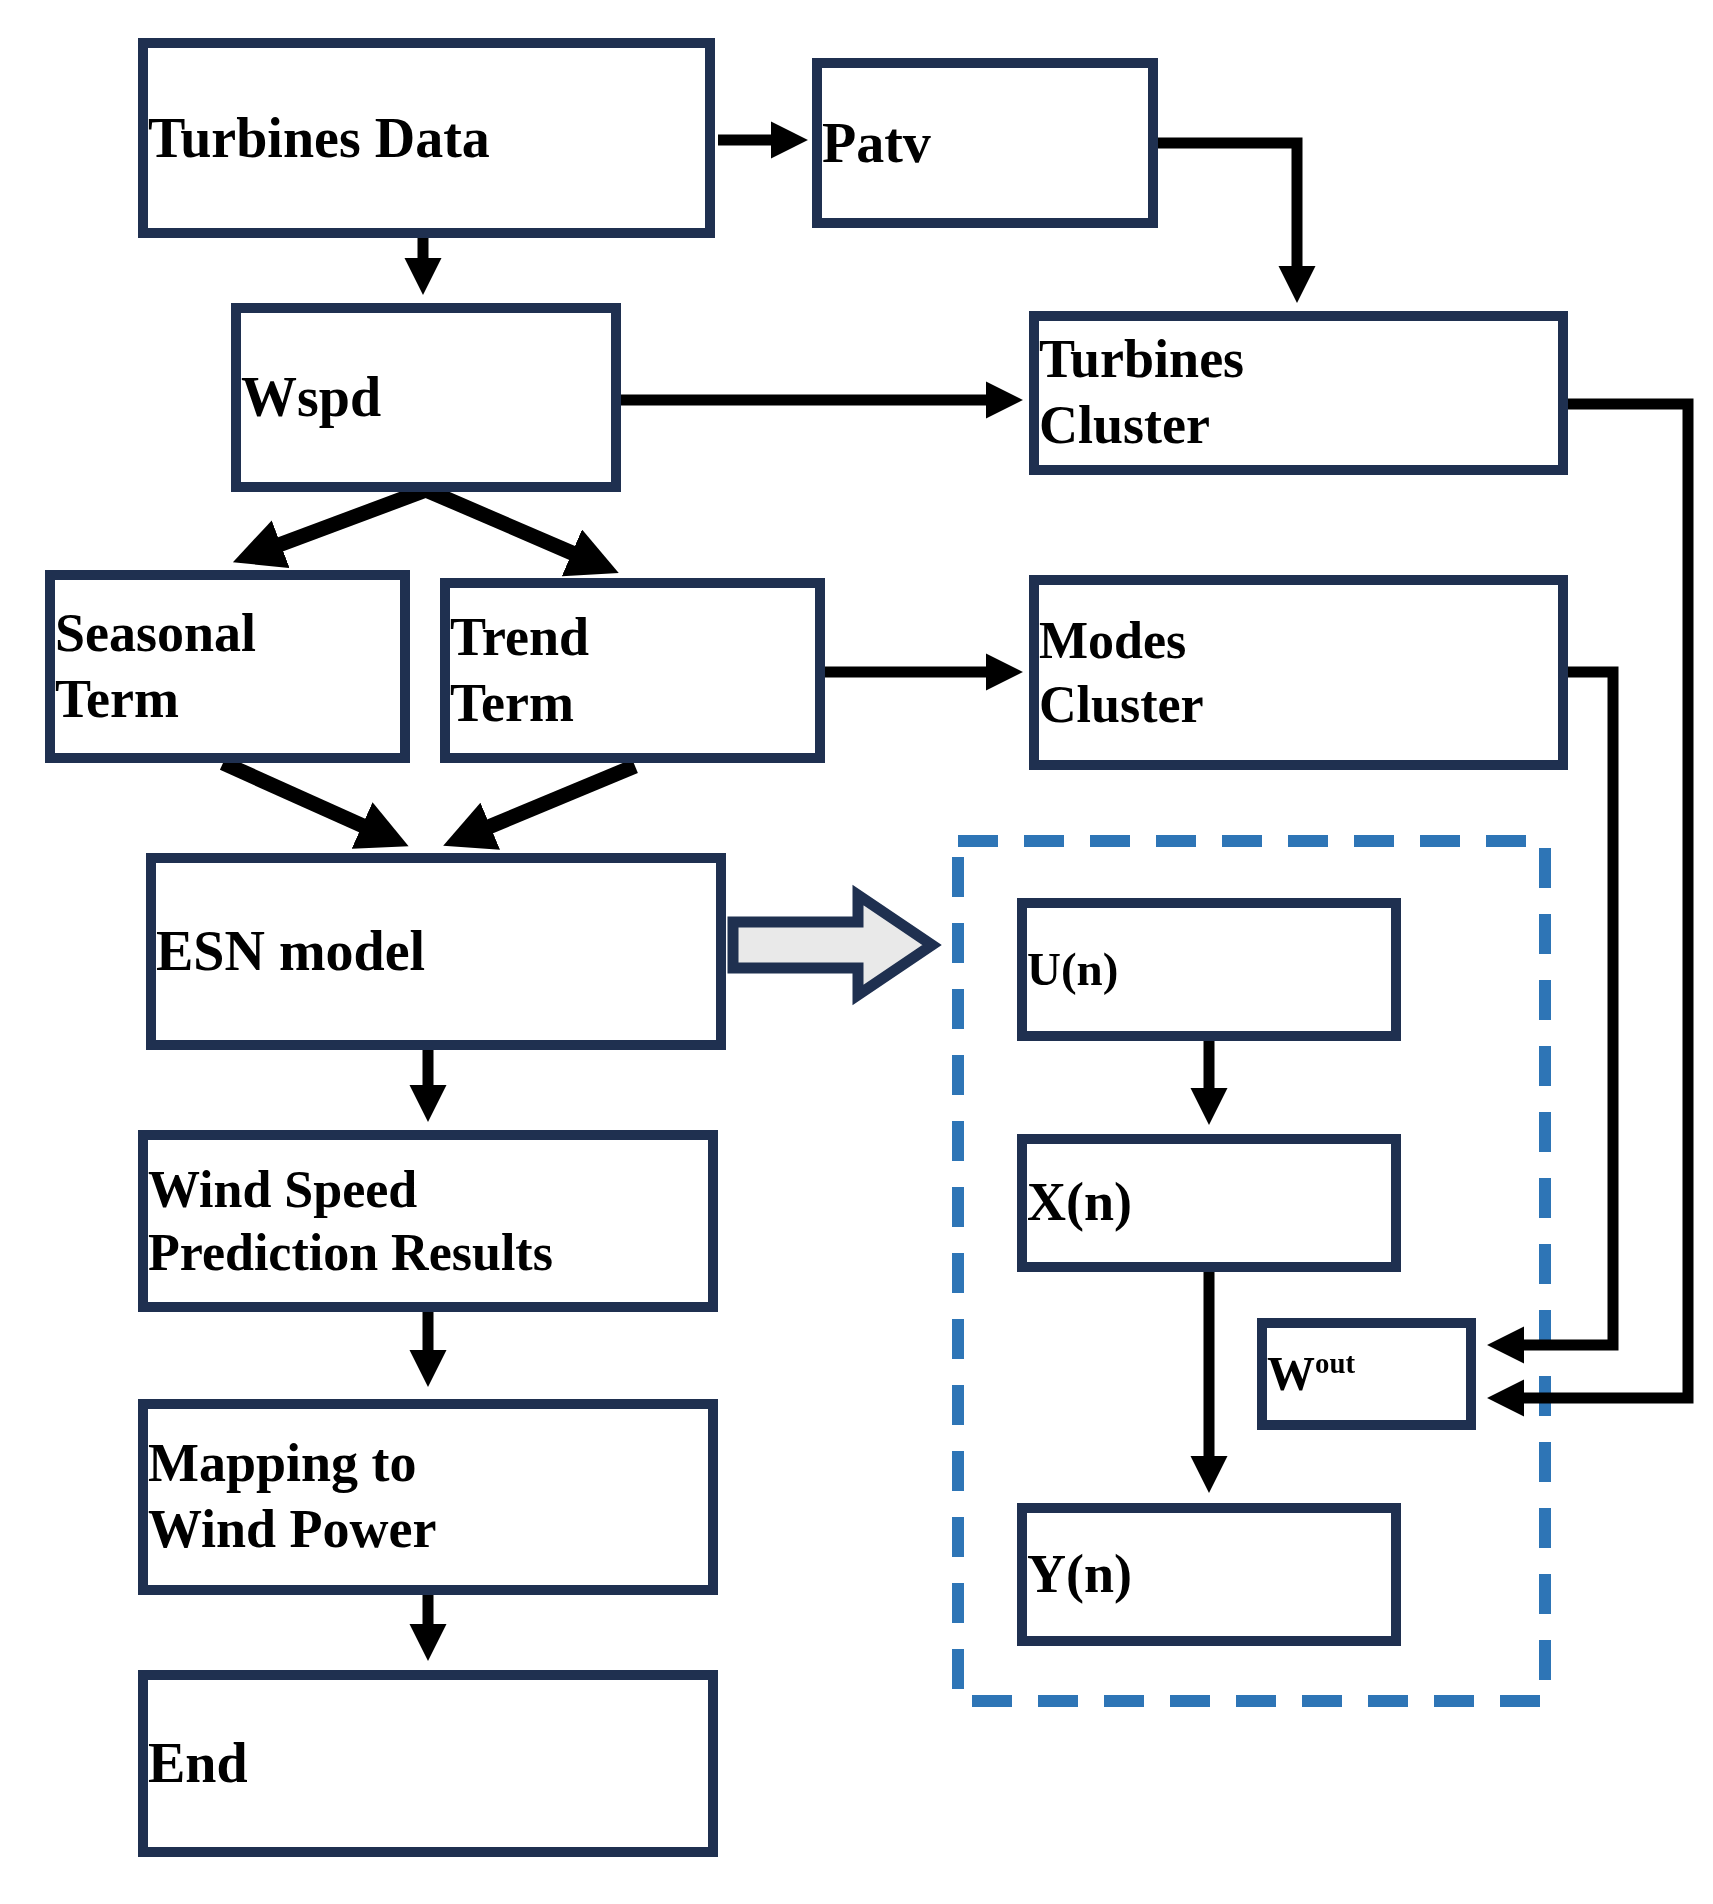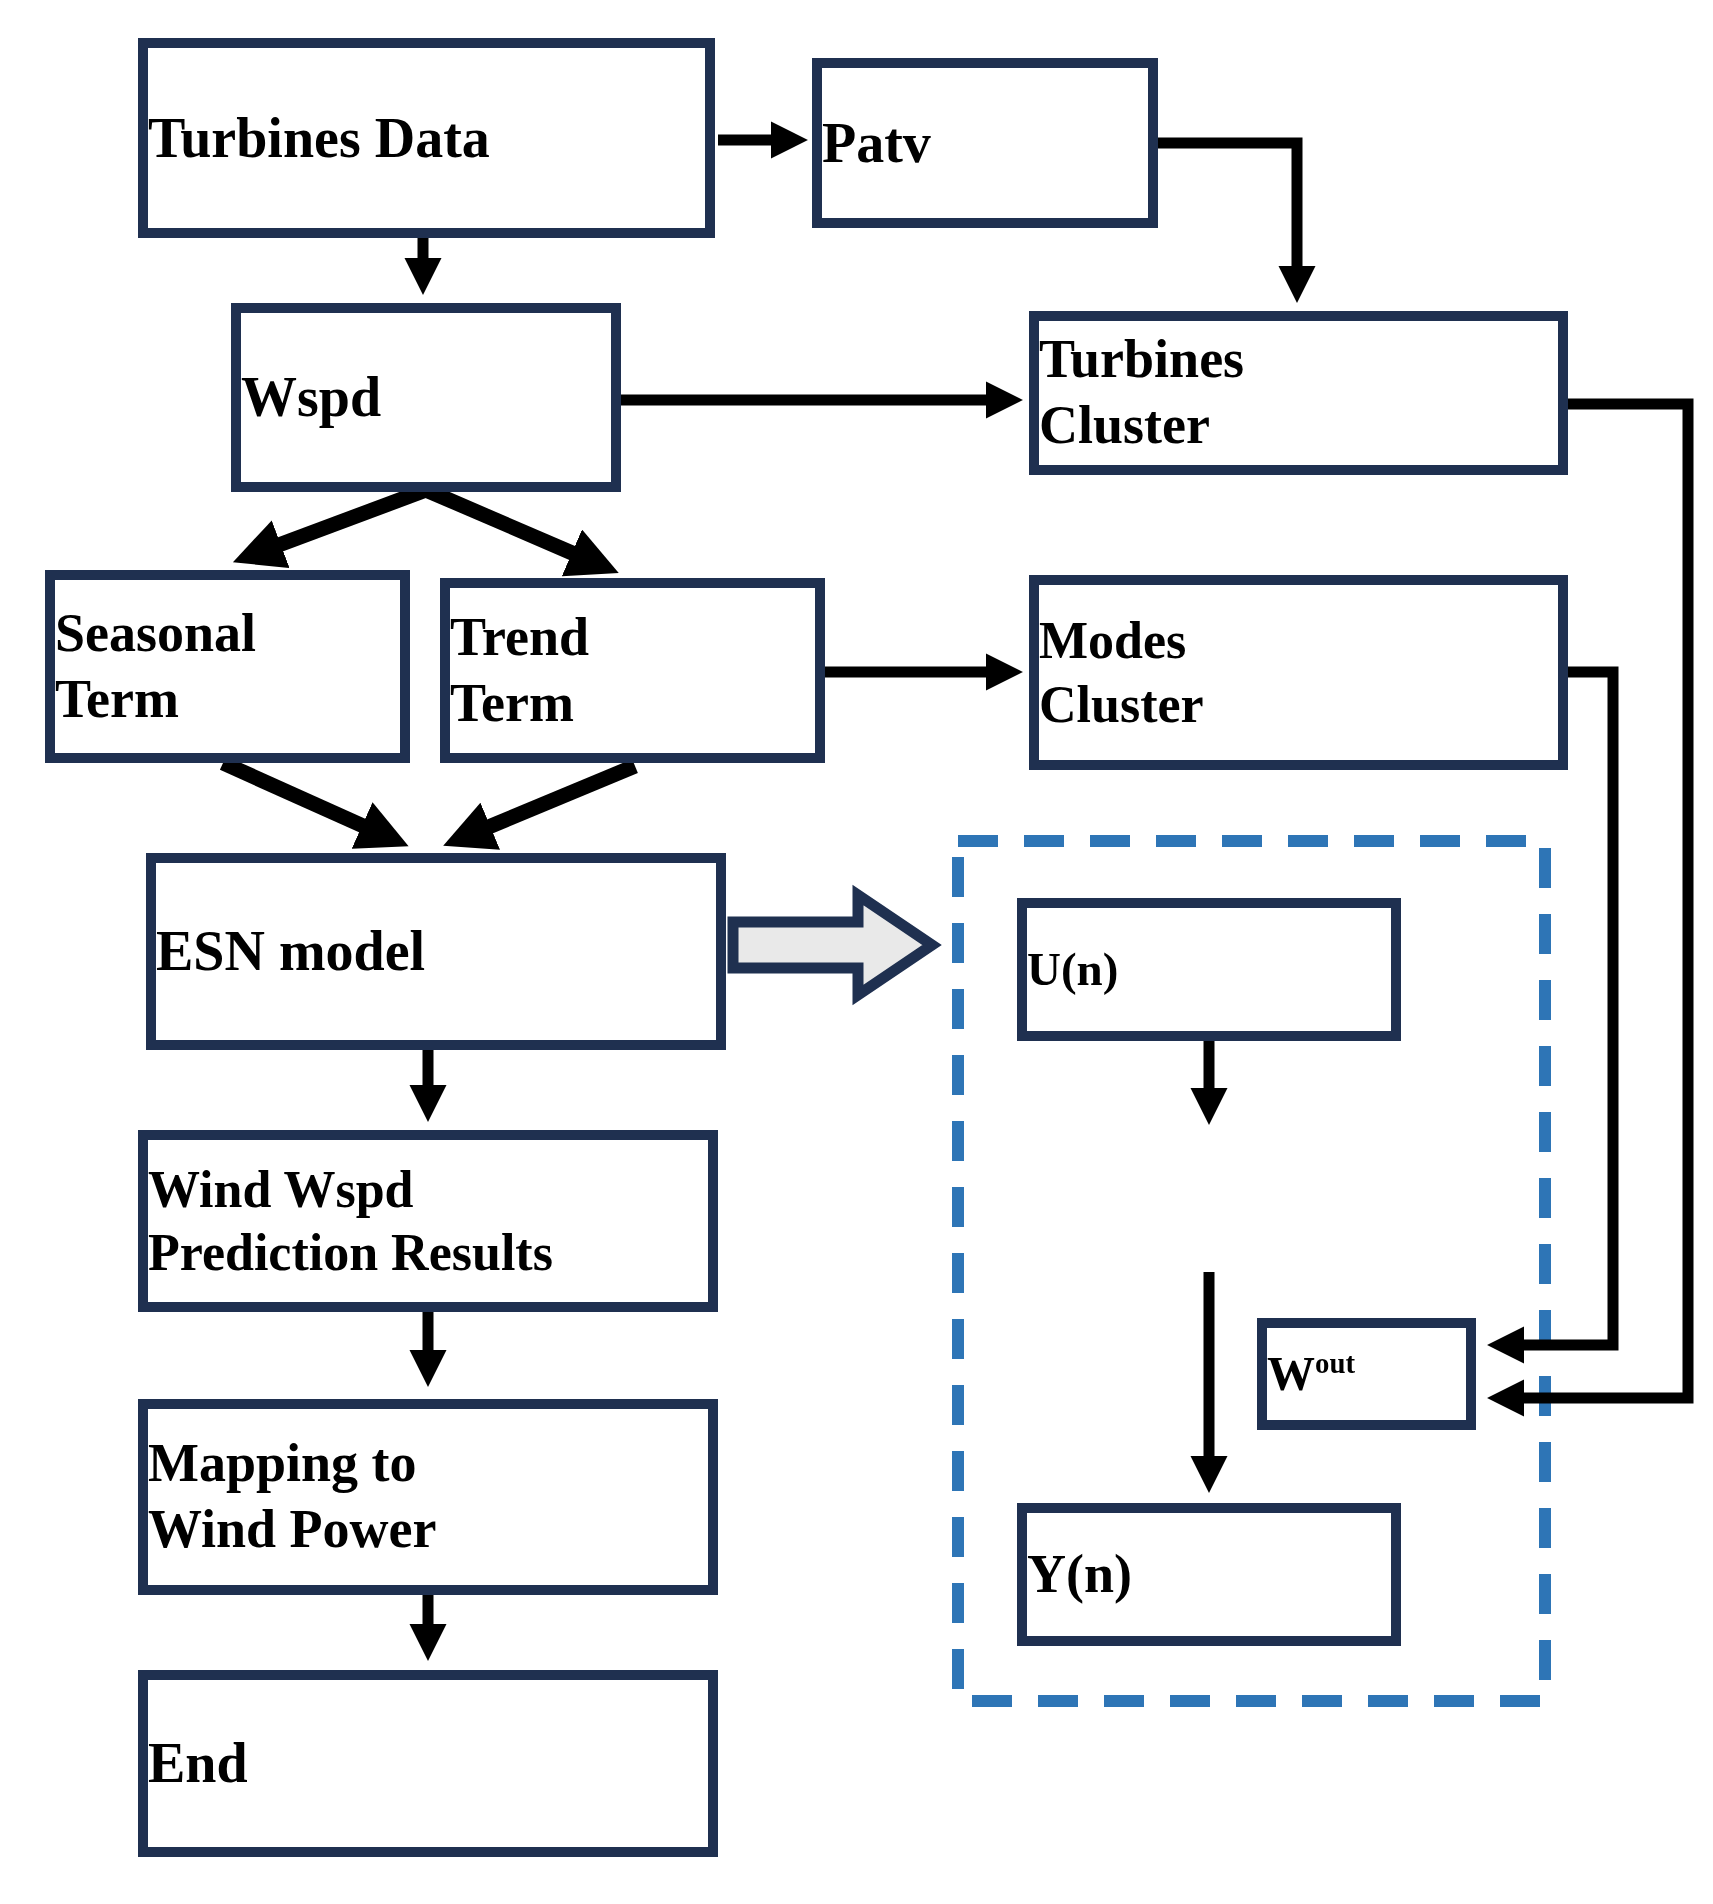--- a/index.html
+++ b/index.html
@@ -123,31 +123,34 @@
   </div>
 
   <div class="node" style="left:146px; top:853px; width:580px; height:197px; font-size:56px;">
     <span>ESN model</span>
   </div>
 
   <div class="node" style="left:1017px; top:898px; width:384px; height:143px; font-size:47px;">
     <span>U(n)</span>
   </div>
 
+  <div class="node" style="left:1017px; top:1134px; width:384px; height:138px; font-size:54px;">
+    <span>X(n)</span>
+  </div>
 
   <div class="node" style="left:1257px; top:1318px; width:219px; height:112px; font-size:48px;">
     <span><span>W</span><span class="sup">out</span></span>
   </div>
 
   <div class="node" style="left:1017px; top:1503px; width:384px; height:143px; font-size:54px;">
     <span>Y(n)</span>
   </div>
 
   <div class="node" style="left:138px; top:1130px; width:580px; height:182px; font-size:52px;">
-    <span>Wind Wspd</span>
+    <span>Wind Speed</span>
     <span>Prediction Results</span>
   </div>
 
   <div class="node" style="left:138px; top:1399px; width:580px; height:196px; font-size:54px;">
     <span>Mapping to</span>
     <span>Wind Power</span>
   </div>
 
   <div class="node" style="left:138px; top:1670px; width:580px; height:187px; font-size:56px;">
     <span>End</span>

